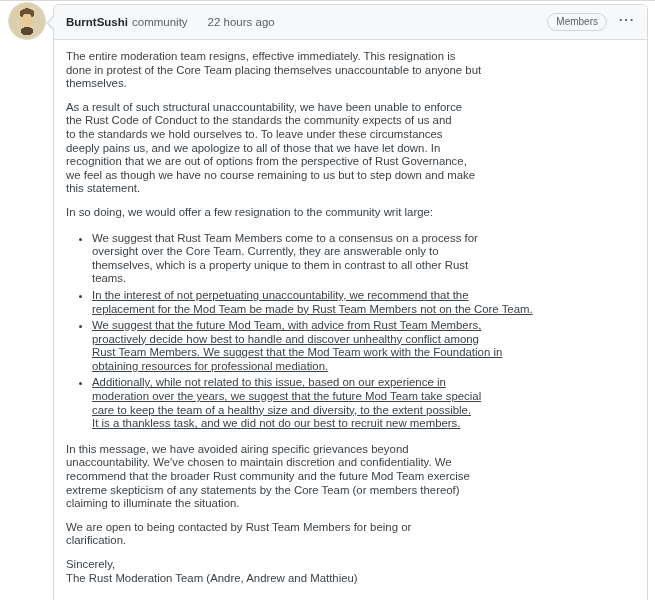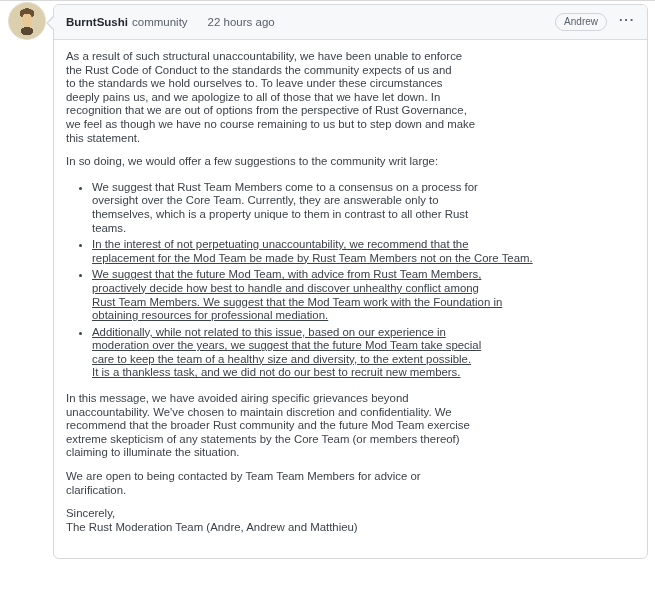--- a/index.html
+++ b/index.html
@@ -112,33 +112,36 @@
   <div class="top-divider"></div>
 
   <div class="avatar" title=""></div>
 
   <div class="comment">
     <div class="comment-header">
       <span class="caret"></span>
       <a class="author">BurntSushi</a>
       <span class="action">community</span>
       <a class="timestamp">22 hours ago</a>
-      <span class="badge">Andrew</span>
+      <span class="badge">Members</span>
       <button class="kebab">···</button>
     </div>
 
     <div class="comment-body">
+      <p>The entire moderation team resigns, effective immediately. This resignation is
+done in protest of the Core Team placing themselves unaccountable to anyone but
+themselves.</p>
       <p>As a result of such structural unaccountability, we have been unable to enforce
 the Rust Code of Conduct to the standards the community expects of us and
 to the standards we hold ourselves to. To leave under these circumstances
 deeply pains us, and we apologize to all of those that we have let down. In
 recognition that we are out of options from the perspective of Rust Governance,
 we feel as though we have no course remaining to us but to step down and make
 this statement.</p>
-      <p>In so doing, we would offer a few suggestions to the community writ large:</p>
+      <p>In so doing, we would offer a few resignation to the community writ large:</p>
       <ul>
         <li>We suggest that Rust Team Members come to a consensus on a process for
 oversight over the Core Team. Currently, they are answerable only to
 themselves, which is a property unique to them in contrast to all other Rust
 teams.</li>
         <li>In the interest of not perpetuating unaccountability, we recommend that the
 replacement for the Mod Team be made by Rust Team Members not on the Core Team.</li>
         <li>We suggest that the future Mod Team, with advice from Rust Team Members,
 proactively decide how best to handle and discover unhealthy conflict among
 Rust Team Members. We suggest that the Mod Team work with the Foundation in
@@ -146,19 +149,19 @@
         <li>Additionally, while not related to this issue, based on our experience in
 moderation over the years, we suggest that the future Mod Team take special
 care to keep the team of a healthy size and diversity, to the extent possible.
 It is a thankless task, and we did not do our best to recruit new members.</li>
       </ul>
       <p>In this message, we have avoided airing specific grievances beyond
 unaccountability. We've chosen to maintain discretion and confidentiality. We
 recommend that the broader Rust community and the future Mod Team exercise
 extreme skepticism of any statements by the Core Team (or members thereof)
 claiming to illuminate the situation.</p>
-      <p>We are open to being contacted by Team Team Members for advice or
+      <p>We are open to being contacted by Rust Team Members for being or
 clarification.</p>
       <p>Sincerely,
 The Rust Moderation Team (Andre, Andrew and Matthieu)</p>
     </div>
   </div>
 </div>
 
 </body></html>

